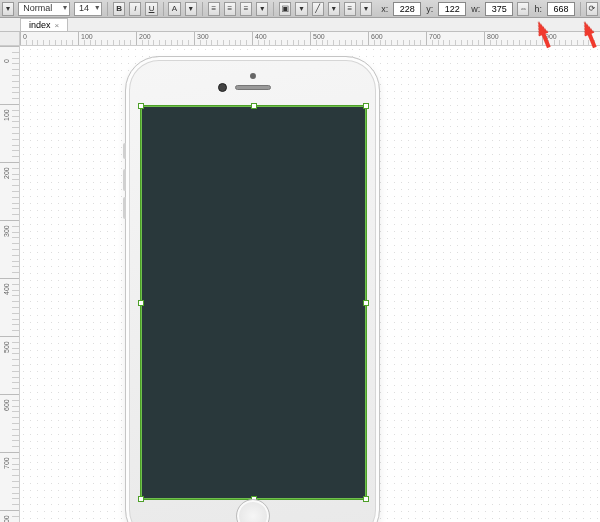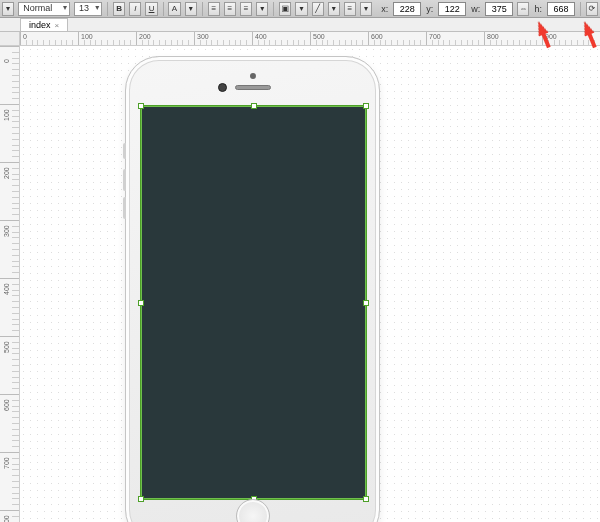--- a/index.html
+++ b/index.html
@@ -164,21 +164,21 @@
   .arrow2 { top:21px; right:8px; transform: rotate(-22deg); }
 </style>
 </head>
 <body>
 
 <div class="toolbar">
   <div class="tb-btn">
       <span class="ico">▾</span>
     </div>
   <div class="tb-sel" style="width:58px">Normal</div>
-  <div class="tb-sel" style="width:30px">13</div>
+  <div class="tb-sel" style="width:30px">14</div>
   <div class="tb-sep"></div>
   <div class="tb-btn">
       <span class="ico"><b>B</b></span>
     </div>
   <div class="tb-btn">
       <span class="ico"><i>I</i></span>
     </div>
   <div class="tb-btn">
       <span class="ico"><u>U</u></span>
     </div>

